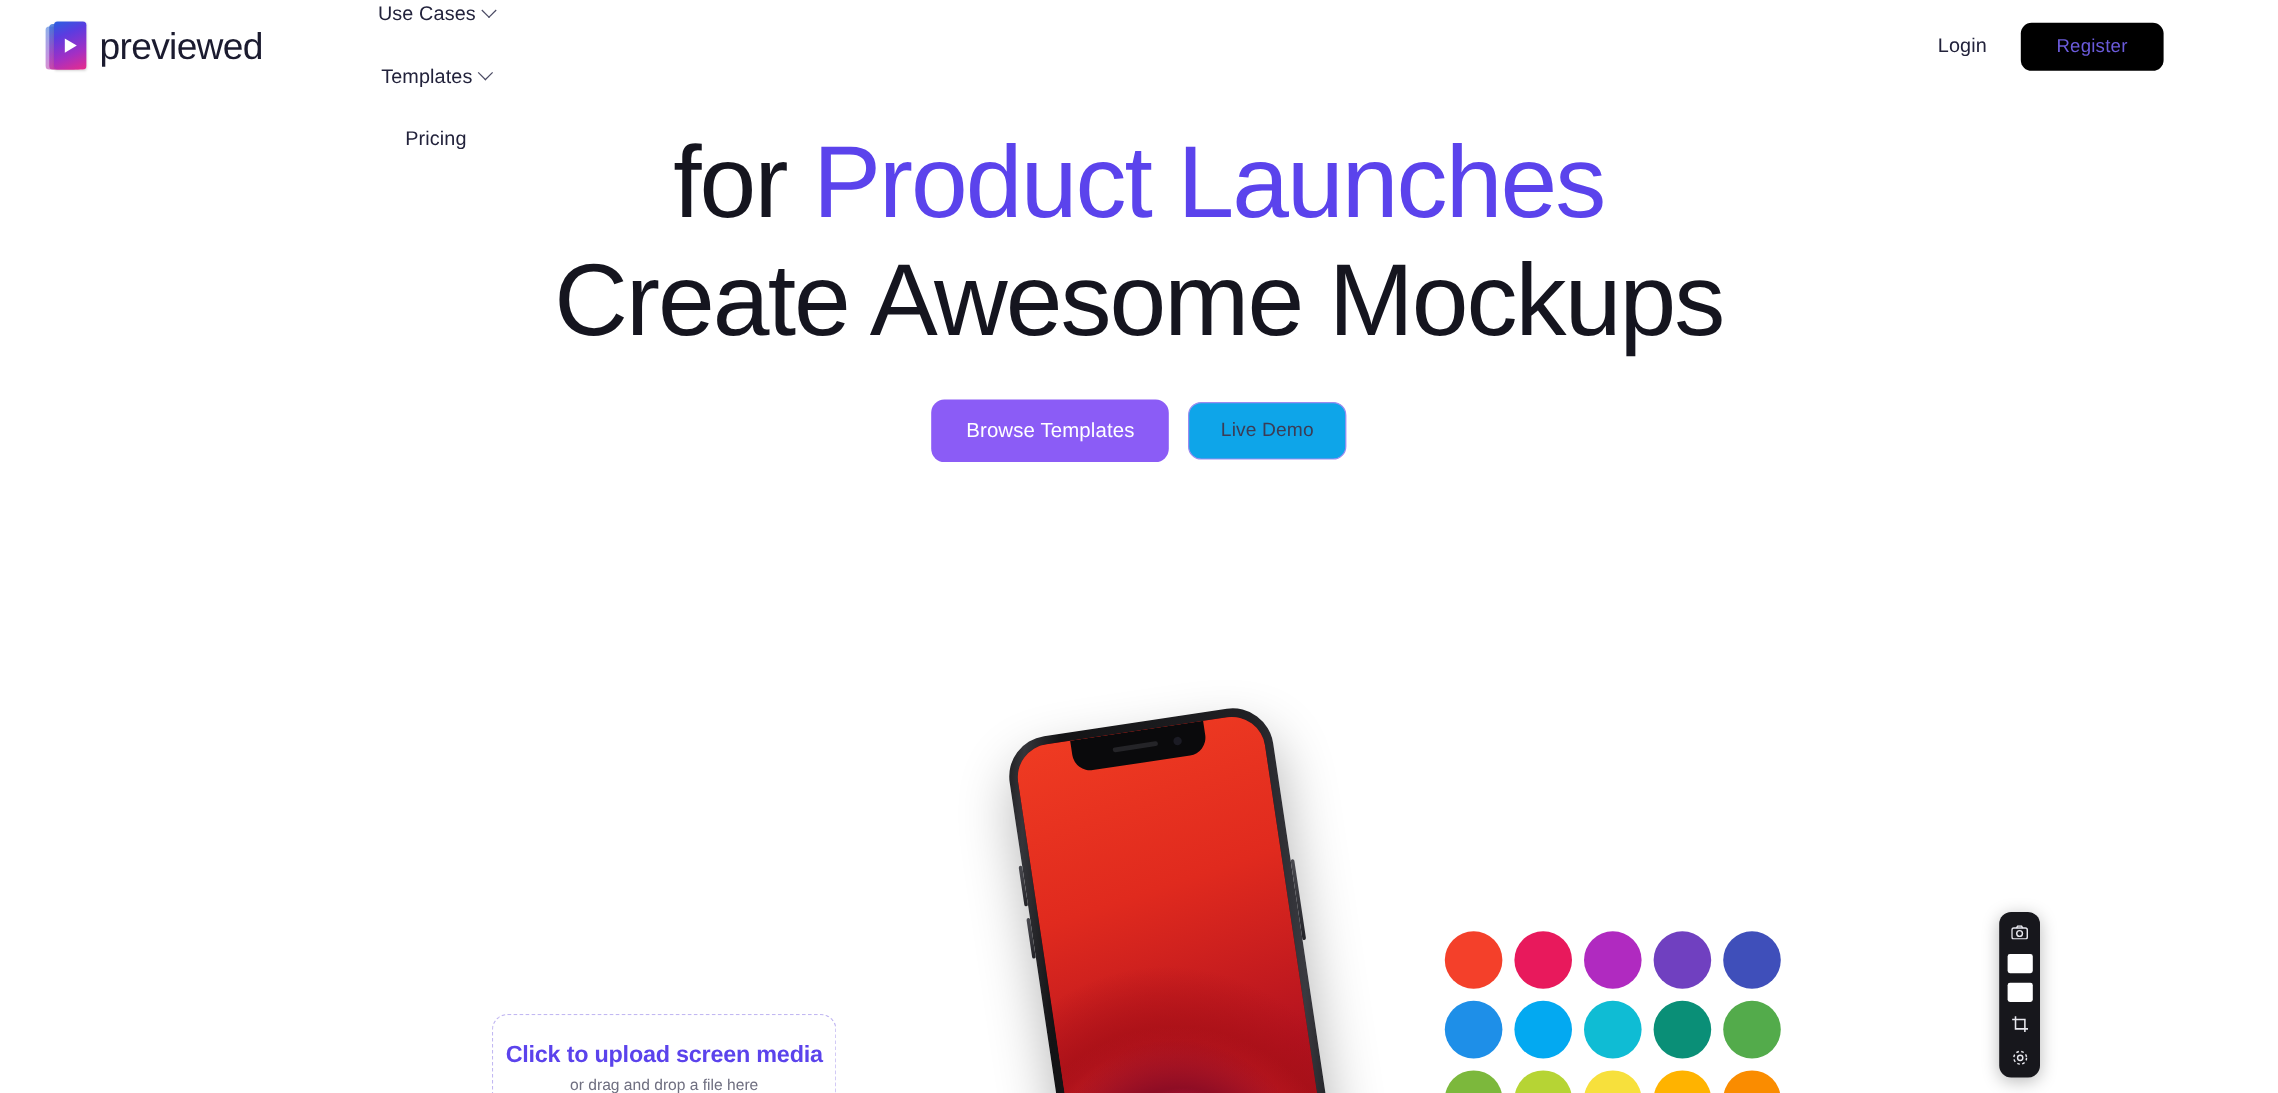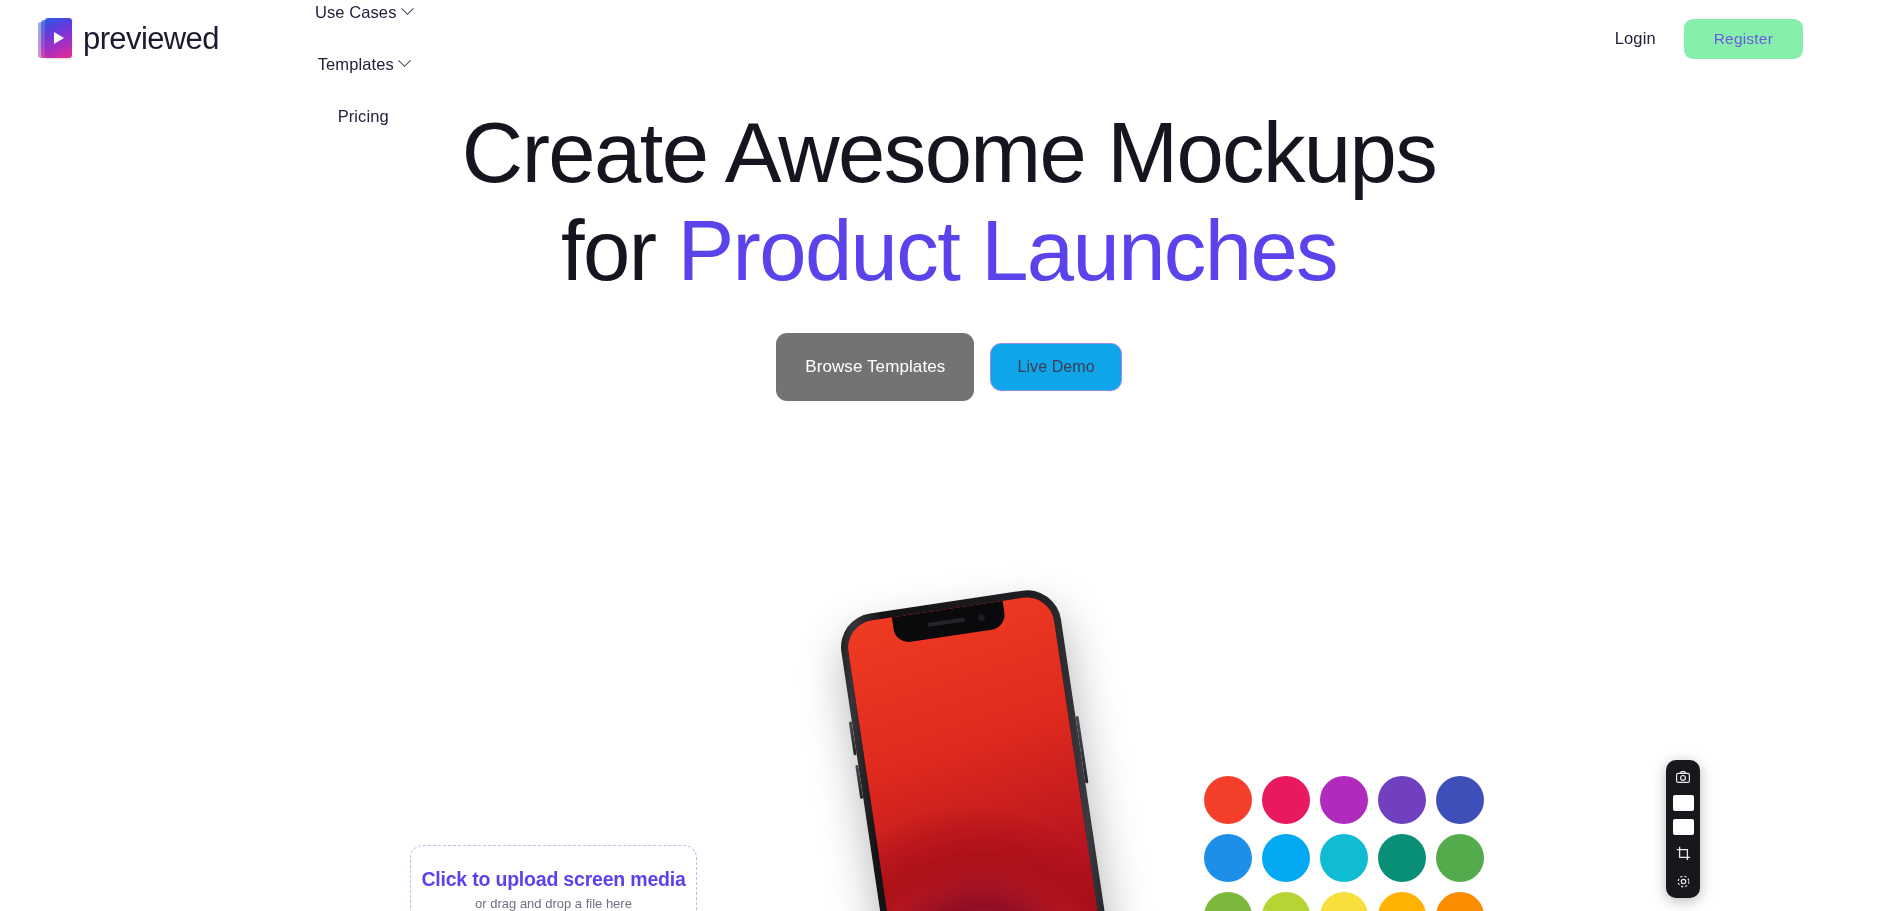--- a/index.html
+++ b/index.html
@@ -121,21 +121,21 @@
     align-items: center;
     gap: 28px;
   }
   .login-link {
     font-size: 16.5px;
     color: #22223b;
     cursor: pointer;
     letter-spacing: .1px;
   }
   .register-btn {
-    background: #86efac;
+    background: #000000;
     color: #6b5bdb;
     border: none;
     border-radius: 9px;
     padding: 0 30px;
     height: 40px;
     font-size: 15.5px;
     font-family: inherit;
     letter-spacing: .2px;
     cursor: pointer;
   }
@@ -168,25 +168,25 @@
   }
 
   .hero-cta {
     margin-top: 33px;
     display: flex;
     justify-content: center;
     align-items: center;
     gap: 16px;
   }
   .btn-primary {
-    background: #737373;
+    background: #8b5cf6;
     color: #ffffff;
     border: none;
     border-radius: 11px;
-    height: 68px;
+    height: 52px;
     padding: 12px 29px;
     font-size: 17px;
     font-family: inherit;
     font-weight: 500;
     letter-spacing: .1px;
     cursor: pointer;
   }
   .btn-outline {
     background: #0ea5e9;
     color: #3c3c55;
@@ -404,24 +404,24 @@
     </nav>
 
     <div class="header-right">
       <span class="login-link">Login</span>
       <button class="register-btn">Register</button>
     </div>
   </div>
 
   <div class="hero">
     <h1 class="hero-title">
-      <div>Create Awesome Mockups</div>
       <div>
         <span>for </span><span class="accent">Product Launches</span>
       </div>
+      <div>Create Awesome Mockups</div>
     </h1>
 
     <div class="hero-sub">
     </div>
 
     <div class="hero-cta">
       <button class="btn-primary">Browse Templates</button>
       <button class="btn-outline">Live Demo</button>
     </div>
   </div>

